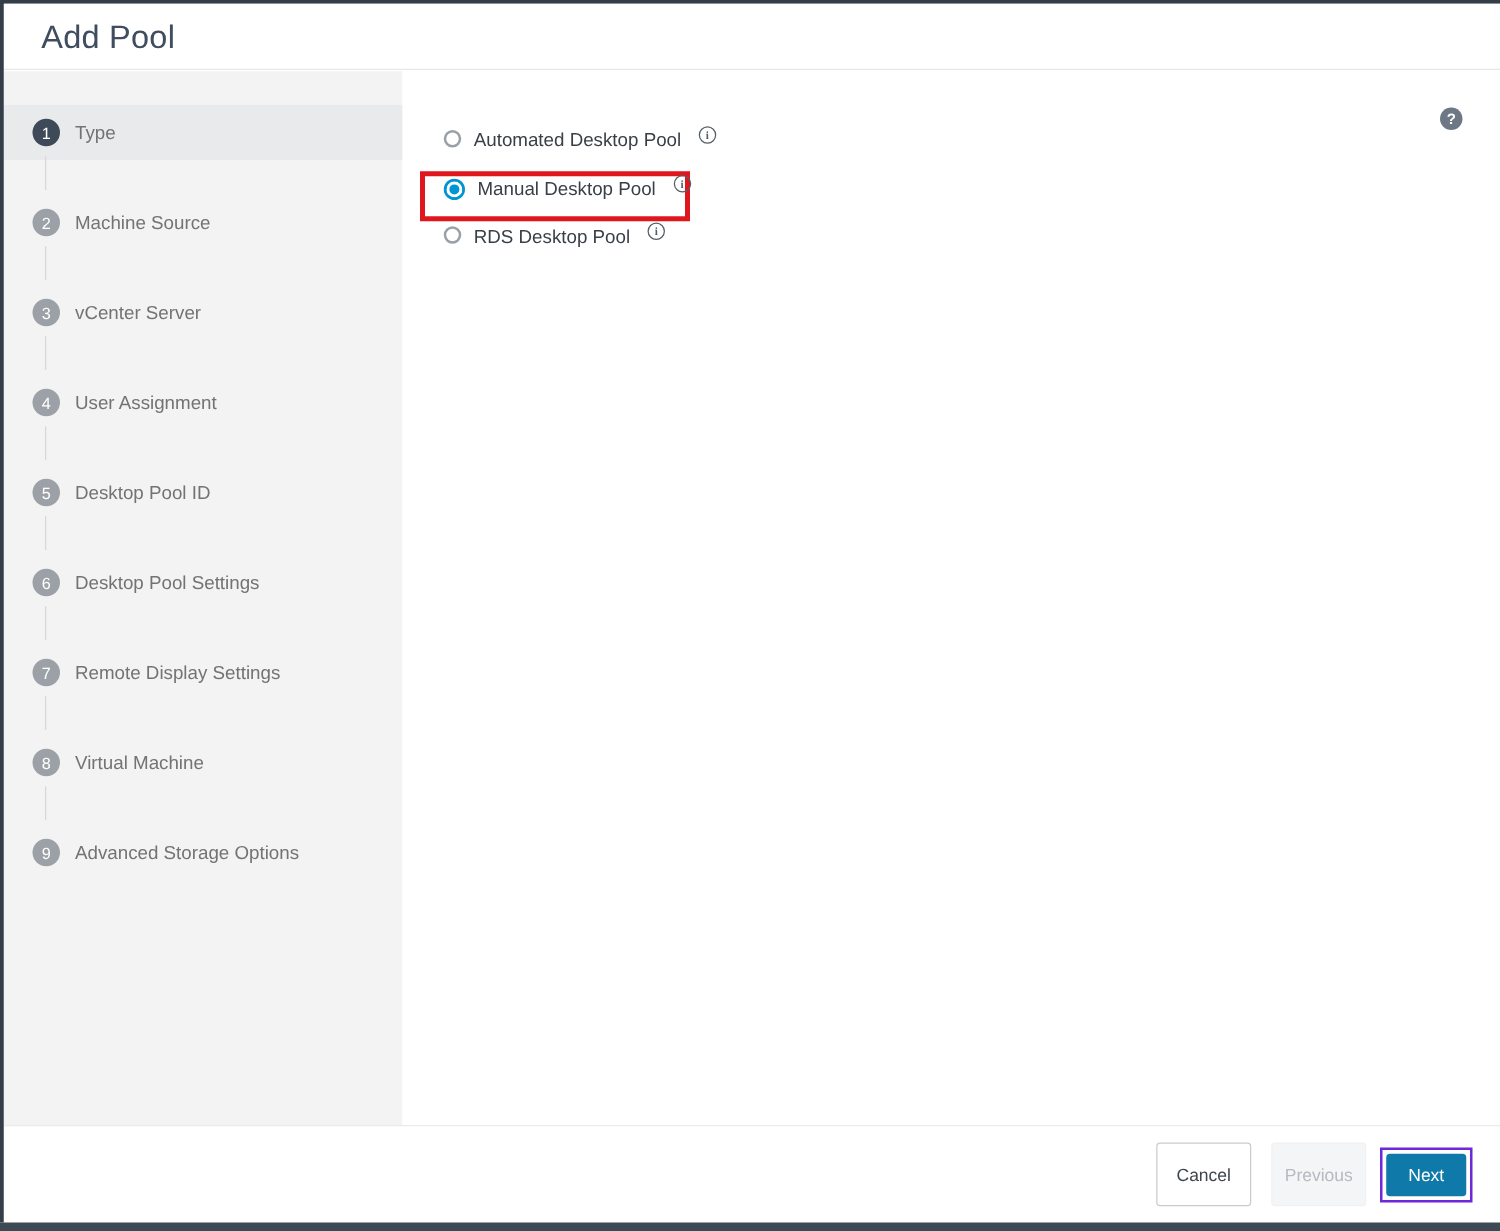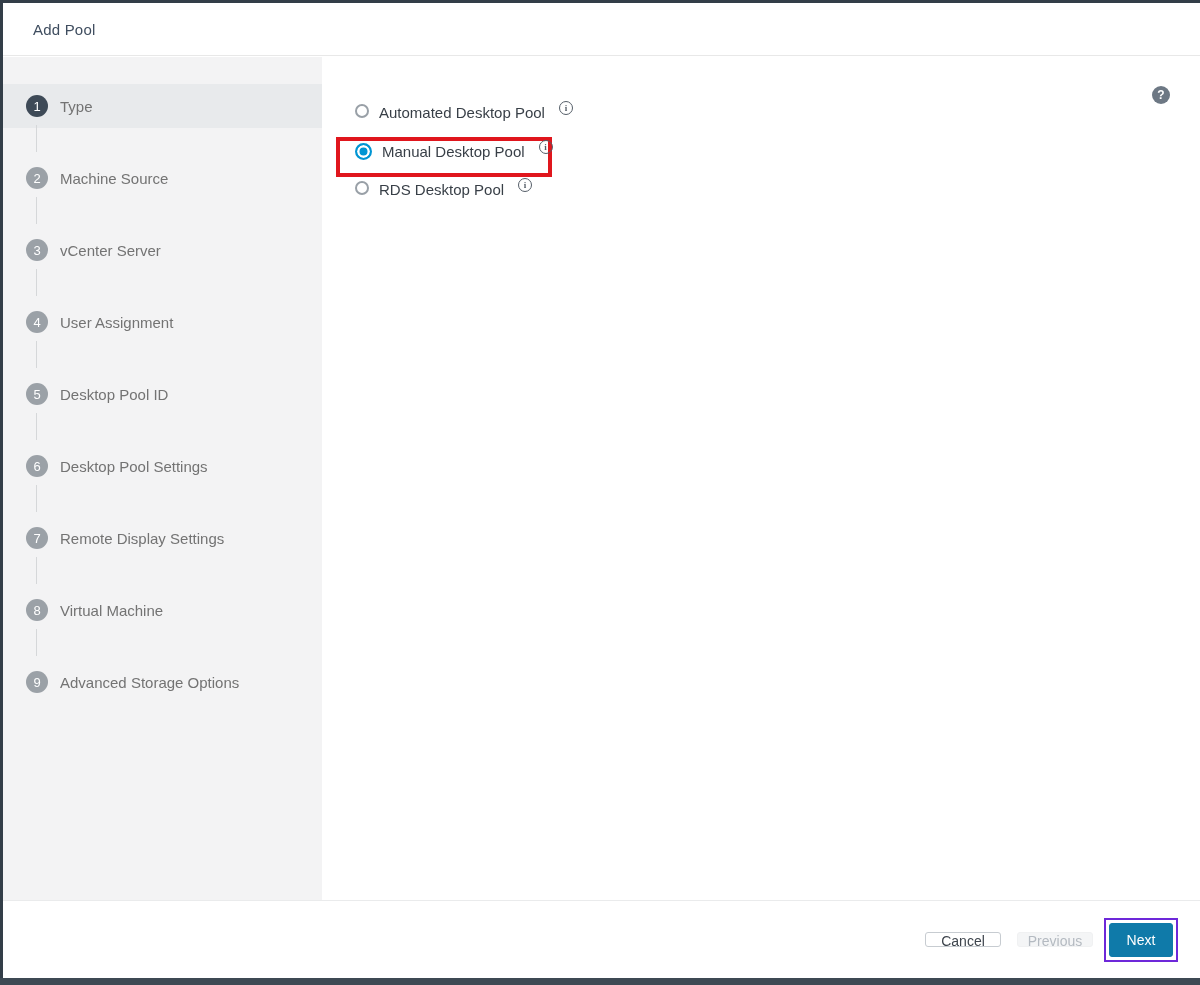--- a/index.html
+++ b/index.html
@@ -12,21 +12,21 @@
   .edge-top    { position: absolute; left: 0; top: 0; width: 1200px; height: 3px; background: #333e48; }
   .edge-left   { position: absolute; left: 0; top: 0; width: 3px; height: 978px; background: #333e48; }
   .edge-bottom { position: absolute; left: 0; top: 978px; width: 1200px; height: 7px; background: #3d4953; }
 
   
   .header {
     position: absolute; left: 3px; top: 3px; right: 0; height: 53px;
     background: #fff; border-bottom: 1px solid #e8e8e8;
     display: flex; align-items: center; padding-left: 30px;
   }
-  .header-title { font-size: 15px; color: #3f4d5f; letter-spacing: 0.2px; }
+  .header-title { font-size: 26px; color: #3f4d5f; letter-spacing: 0.2px; }
 
   
   .sidebar {
     position: absolute; left: 3px; top: 57px; width: 319px; height: 843px;
     background: #f3f3f4;
   }
   .steps { padding-top: 27px; }
   .step { position: relative; height: 72px; }
   .step-row {
     height: 44px; display: flex; align-items: center; padding-left: 23px;
@@ -76,21 +76,21 @@
     cursor: pointer;
   }
 
   
   .footer {
     position: absolute; left: 3px; top: 900px; right: 0; height: 78px;
     background: #fff; border-top: 1px solid #eaebec;
     display: flex; align-items: center; justify-content: flex-end; padding-right: 22px;
   }
   .btn {
-    height: 15px; border-radius: 3px; font-size: 14px;
+    height: 51px; border-radius: 3px; font-size: 14px;
     font-family: "Liberation Sans", sans-serif; cursor: pointer;
   }
   .btn-cancel {
     width: 76px; background: #ffffff; border: 1px solid #c7ccd1; color: #3e454d;
     margin-right: 16px;
   }
   .btn-previous {
     width: 76px; background: #f4f5f6; border: 1px solid #f0f1f2; color: #b4bac1;
     margin-right: 11px; cursor: default;
   }

